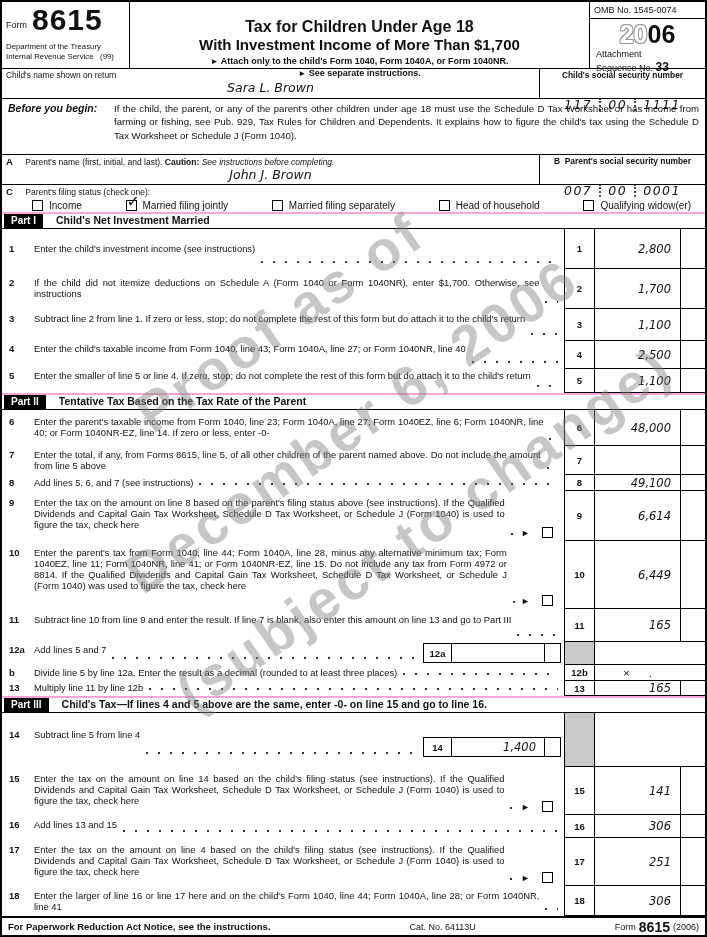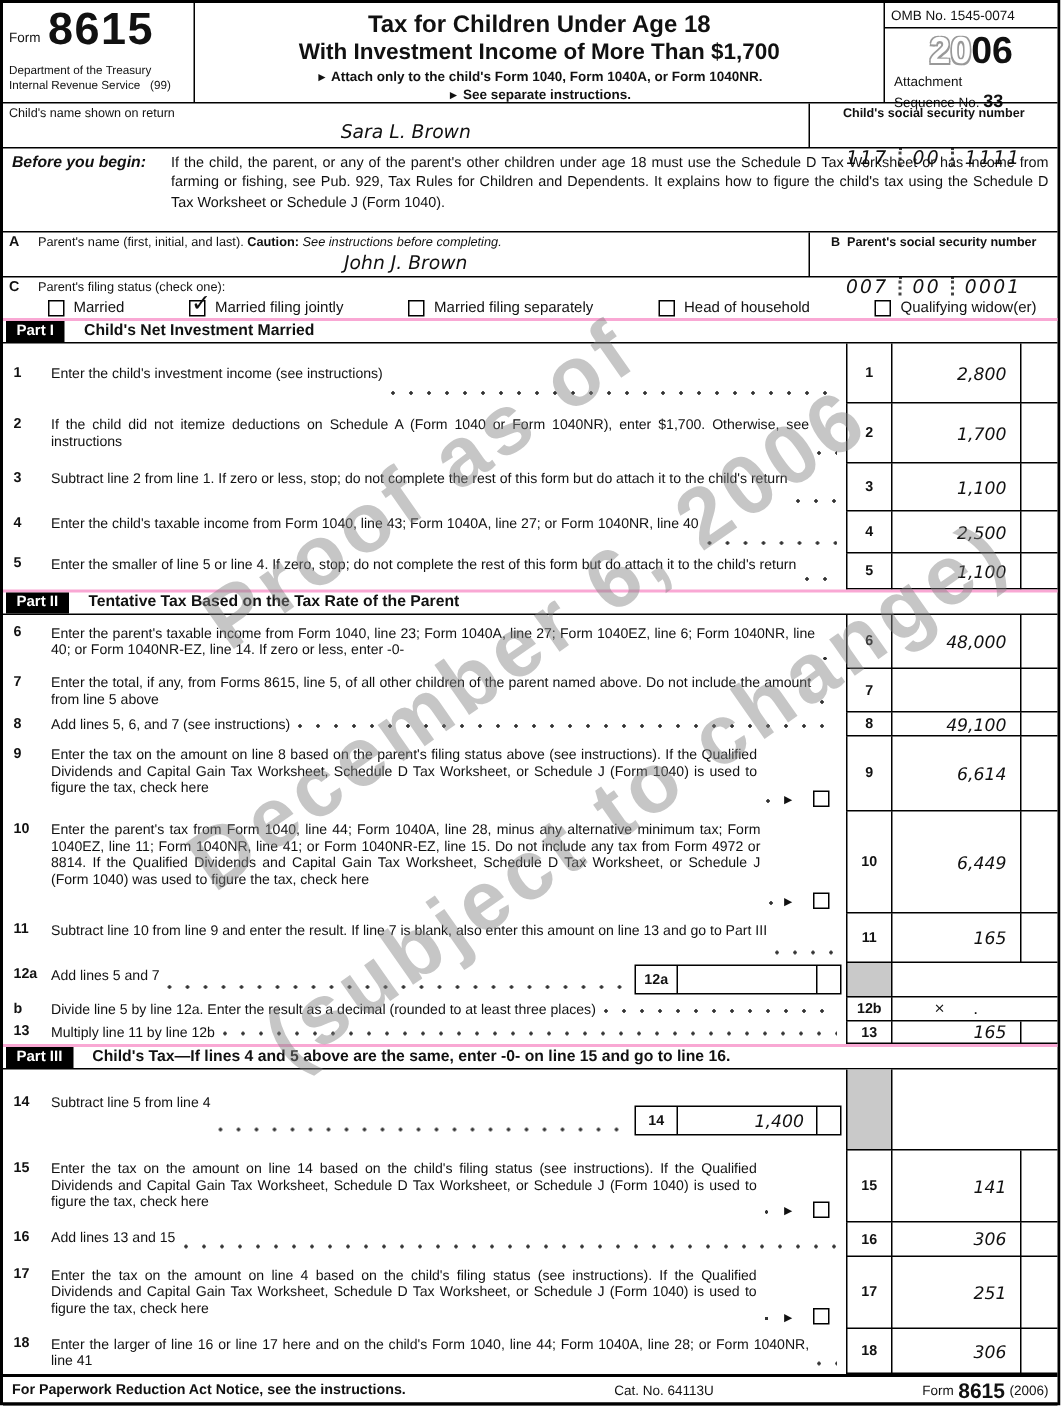--- a/index.html
+++ b/index.html
@@ -10,21 +10,21 @@
   .bold{font-weight:bold}
   .it{font-style:italic}
 
   
   .header{display:flex;height:66px;flex:none}
   .h-left{width:128px;border-right:1px solid #000;padding:3px 4px;flex:none}
   .h-form-row{display:flex;align-items:flex-start;gap:5px}
   .form-word{font-size:9px;margin-top:15px}
   .form-no{font-size:30px;font-weight:bold;letter-spacing:1px;line-height:1}
   .treasury{font-size:7.8px;margin-top:7px;line-height:1.3}
-  .h-center{flex:1;text-align:center;padding-top:6px}
+  .h-center{flex:1;text-align:center;padding-top:16px}
   .title1{font-size:16px;font-weight:bold;line-height:1.15}
   .title2{font-size:15px;font-weight:bold;line-height:1.15}
   .h-note{font-size:9px;font-weight:bold;margin-top:2px}
   .arr{font-size:8px}
   .h-right{width:116px;border-left:1px solid #000;display:flex;flex-direction:column;flex:none}
   .omb{border-bottom:1px solid #000;padding:3px 4px;font-size:9px}
   .year{text-align:center;font-size:25px;font-weight:bold;line-height:1;padding-top:3px}
   .y20{color:#fff;text-shadow:-1px -1px 0 #999,1px -1px 0 #999,-1px 1px 0 #999,1px 1px 0 #999}
   .attach{padding:2px 6px 0;line-height:1.25;font-size:9px}
   .seq-no{font-size:12px;font-weight:bold}
@@ -181,21 +181,21 @@
   </div>
 
   <div class="c-row">
     <div class="ab-label-line">
       <span class="a-letter">C</span>
       <span>Parent's filing status (check one):</span>
     </div>
     <div class="filing-row">
       <span class="fs-item">
         <span class="cbx"></span>
-        <span>Married</span>
+        <span>Income</span>
       </span>
       <span class="fs-item">
         <span class="cbx">
             <span class="checkmark">✓</span>
           </span>
         <span>Married filing jointly</span>
       </span>
       <span class="fs-item">
         <span class="cbx"></span>
         <span>Married filing separately</span>

